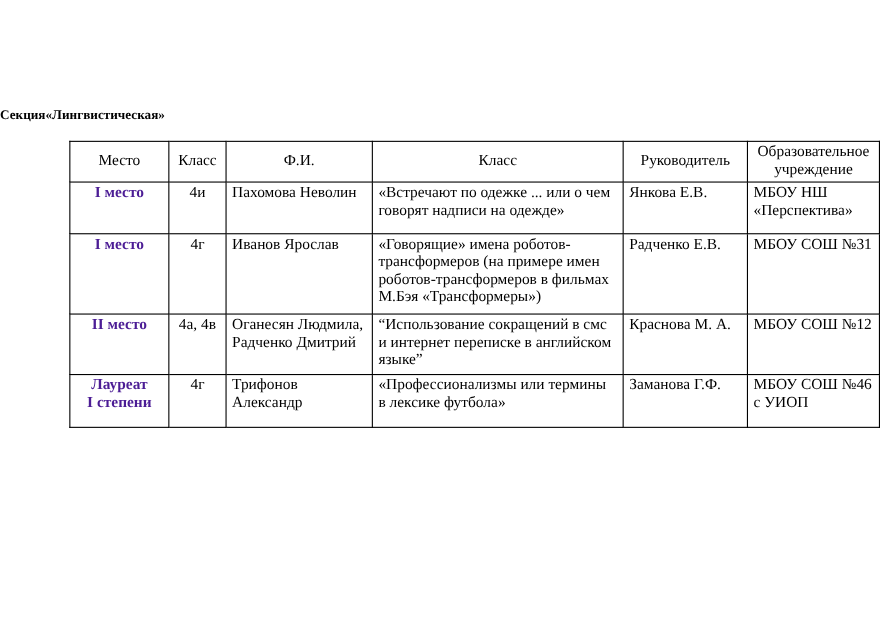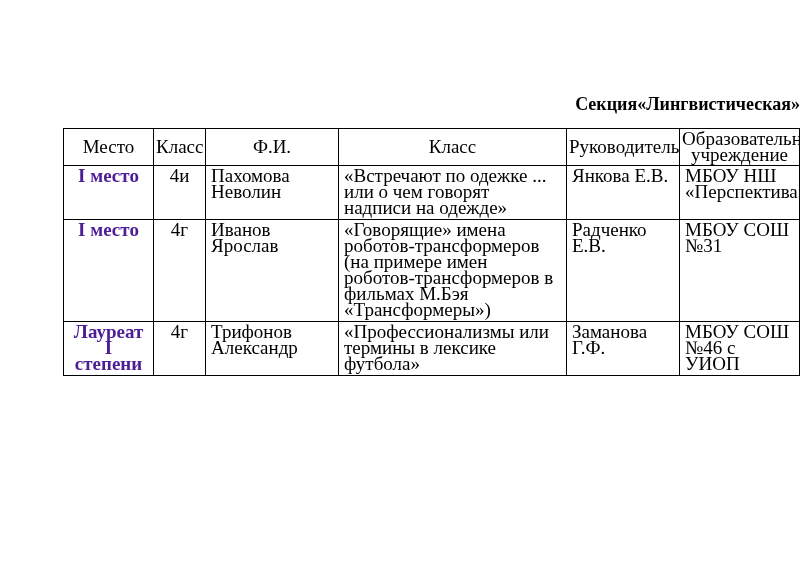--- a/index.html
+++ b/index.html
@@ -14,33 +14,33 @@
     background: #ffffff;
     font-family: "Liberation Serif", "DejaVu Serif", serif;
     color: #000000;
     overflow: hidden;
   }
   .doc-title {
     position: absolute;
     top: 96px;
     left: 0;
     width: 100%;
-    text-align: right;
+    text-align: left;
     font-weight: bold;
-    font-size: 18px;
+    font-size: 12px;
     line-height: 16px;
   }
   table.results {
     position: absolute;
     top: 128px;
     left: 63px;
     width: 736px;
     border-collapse: collapse;
     table-layout: fixed;
-    font-size: 19px;
+    font-size: 14px;
     line-height: 16px;
   }
   table.results th,
   table.results td {
     border: 1px solid #000000;
     padding: 2px 5px 3px 5px;
     vertical-align: top;
     overflow: hidden;
   }
   table.results thead th {
@@ -97,20 +97,28 @@
           <td class="col-institution">МБОУ НШ «Перспектива»</td>
         </tr>
         <tr style="height: 73px;">
           <td class="col-place">I место</td>
           <td class="col-class">4г</td>
           <td class="col-name">Иванов Ярослав</td>
           <td class="col-topic">«Говорящие» имена роботов-трансформеров (на примере имен роботов-трансформеров в фильмах М.Бэя «Трансформеры»)</td>
           <td class="col-supervisor">Радченко Е.В.</td>
           <td class="col-institution">МБОУ СОШ №31</td>
         </tr>
+        <tr style="height: 55px;">
+          <td class="col-place">II место</td>
+          <td class="col-class">4а, 4в</td>
+          <td class="col-name">Оганесян Людмила, Радченко Дмитрий</td>
+          <td class="col-topic">“Использование сокращений в смс и интернет переписке в английском языке”</td>
+          <td class="col-supervisor">Краснова М. А.</td>
+          <td class="col-institution">МБОУ СОШ №12</td>
+        </tr>
         <tr style="height: 48px;">
           <td class="col-place">Лауреат
 I степени</td>
           <td class="col-class">4г</td>
           <td class="col-name">Трифонов Александр</td>
           <td class="col-topic">«Профессионализмы или термины в лексике футбола»</td>
           <td class="col-supervisor">Заманова Г.Ф.</td>
           <td class="col-institution">МБОУ СОШ №46 с УИОП</td>
         </tr>
       </tbody>

